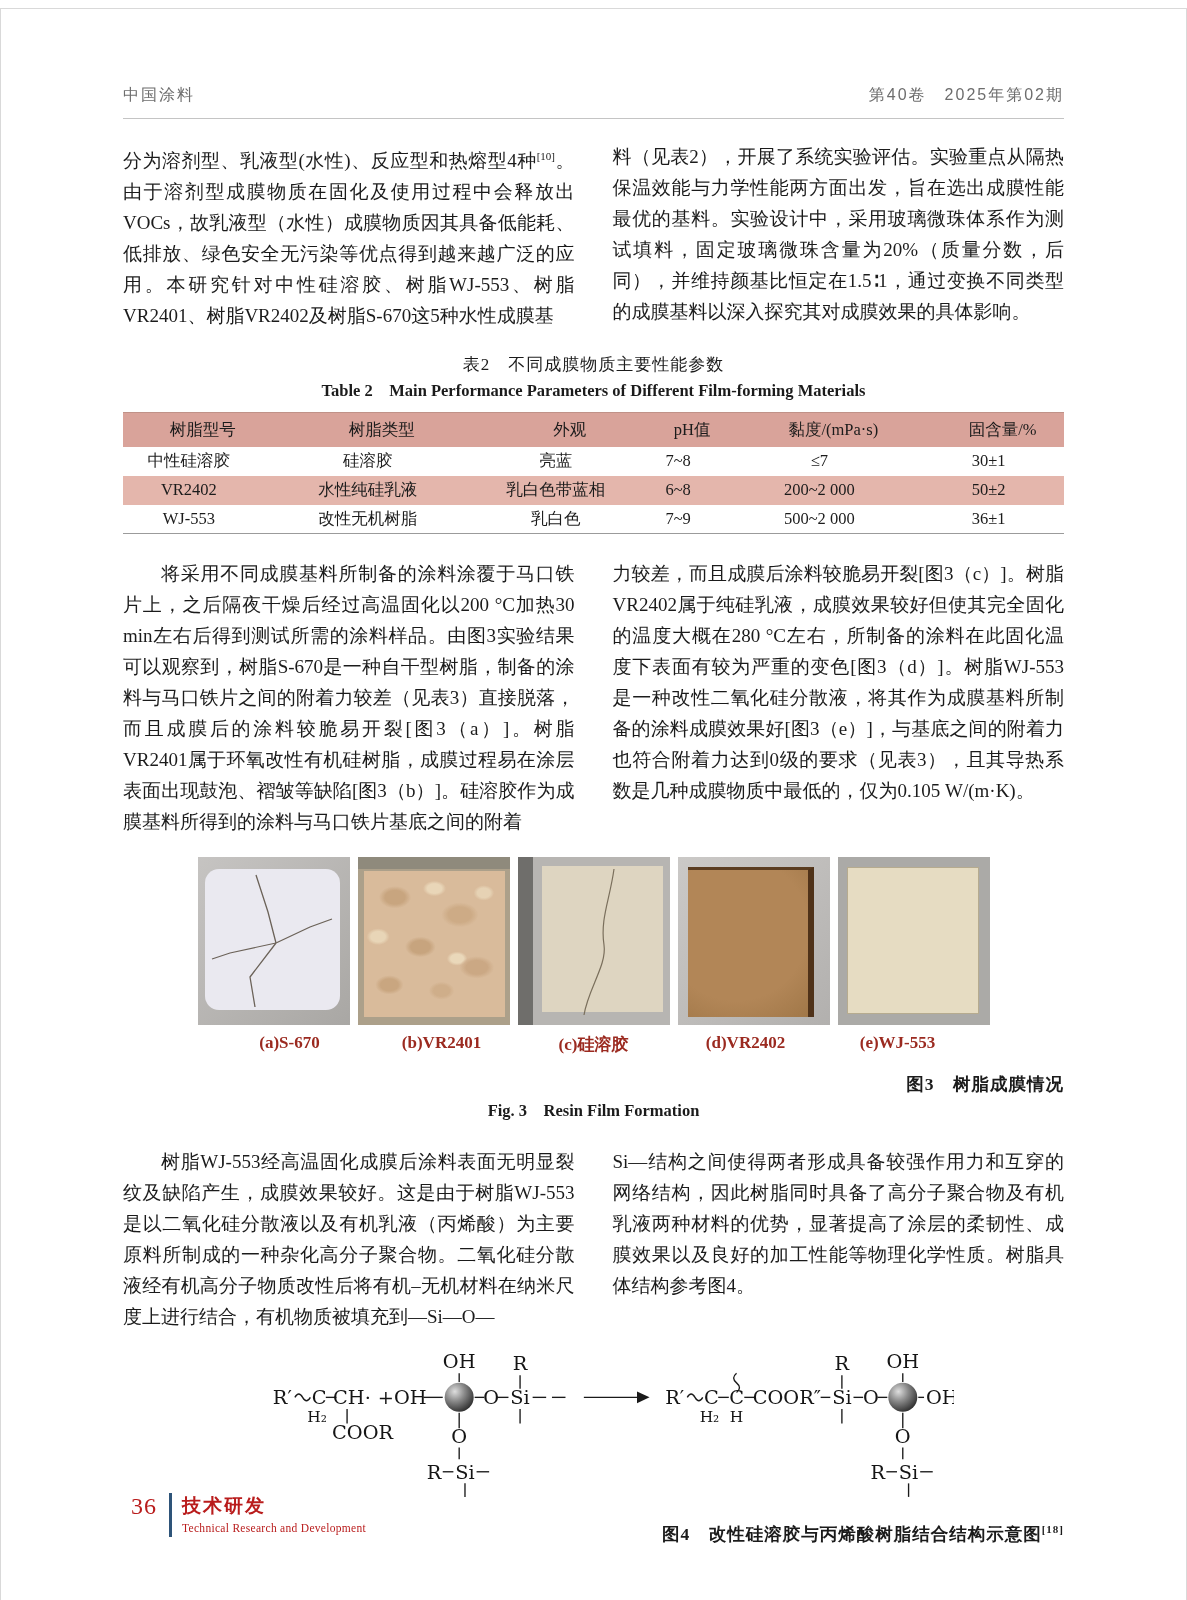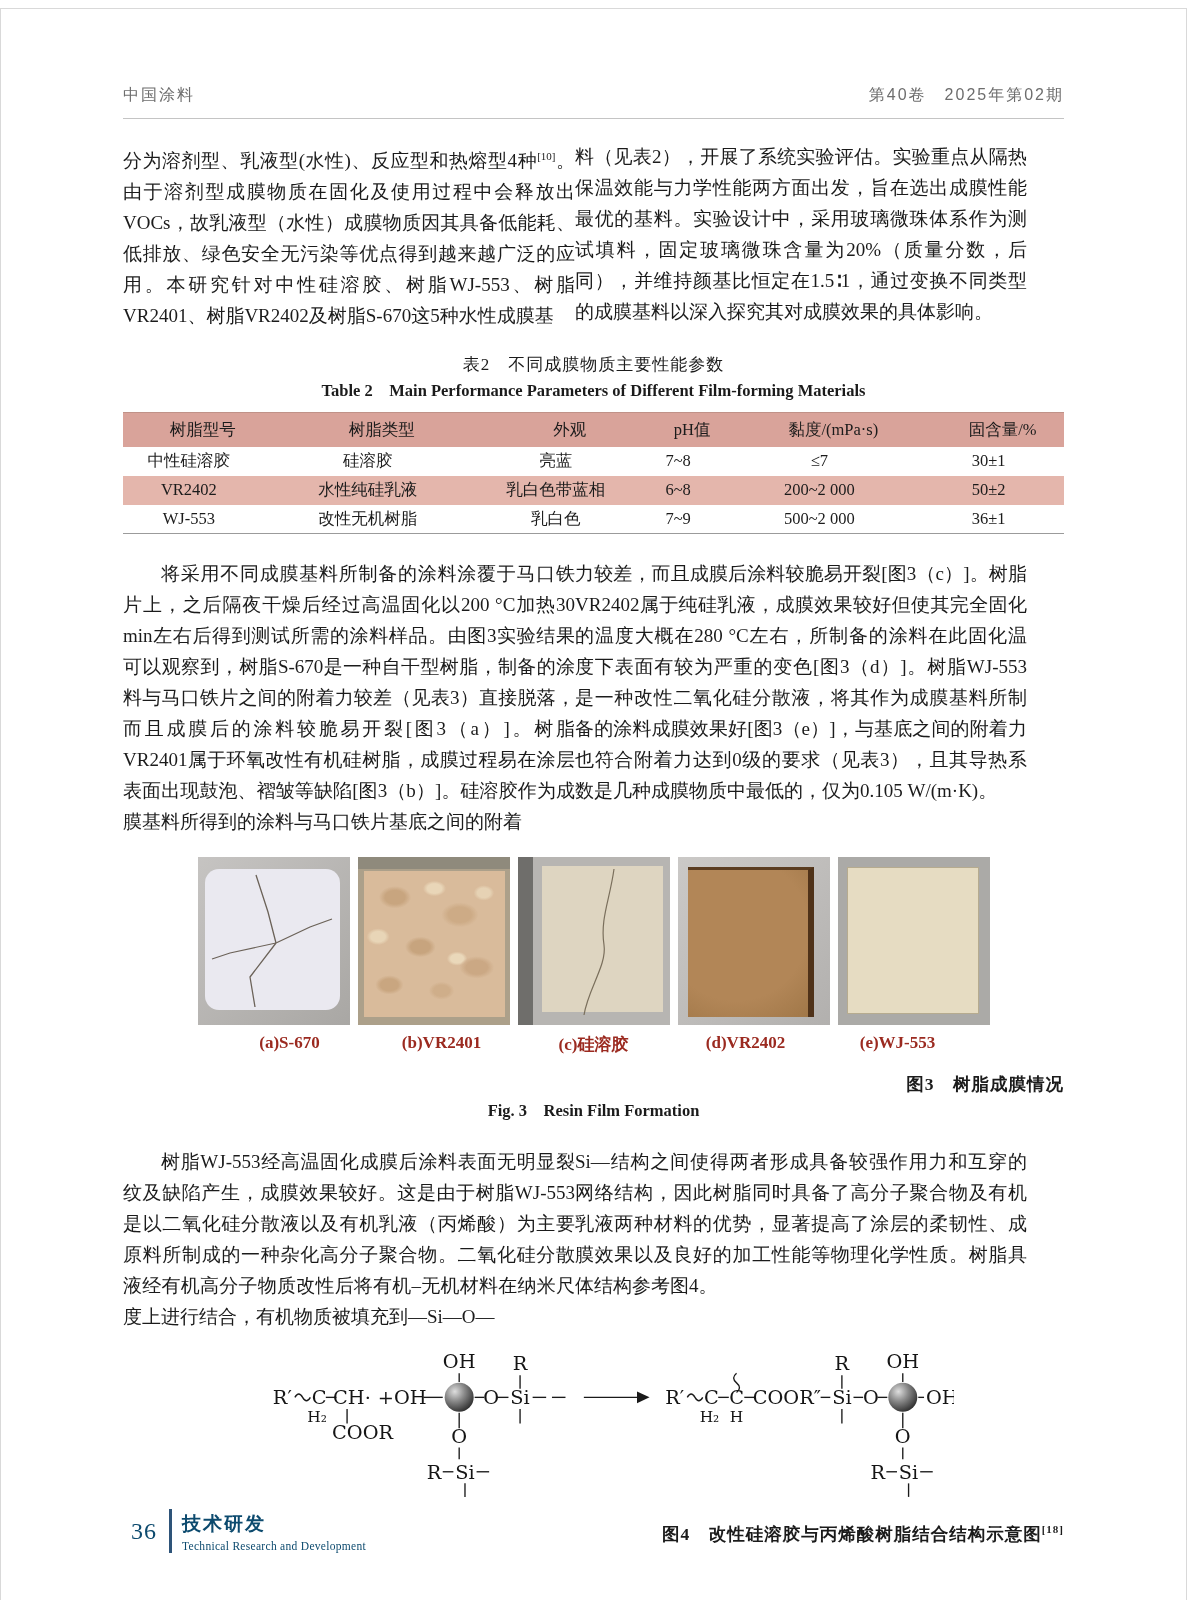--- a/index.html
+++ b/index.html
@@ -8,21 +8,21 @@
           border:1px solid #d9d9d9; overflow:hidden; }
   .content { padding:0 122px; }
 
   
   .pg-header { display:flex; justify-content:space-between; align-items:flex-end;
                margin:0 122px; padding-top:76px; padding-bottom:12px;
                border-bottom:1px solid #c4c4c4; font-family:"Liberation Sans","DejaVu Sans",sans-serif;
                font-size:16px; color:#6d6d6d; letter-spacing:2px; }
 
   
-  .two-col { display:flex; }
+  .two-col { display:flex; gap:38px; }
   .col { width:452px; font-size:19px; line-height:31px; text-align:justify; }
   .col.indent { text-indent:2em; }
   sup { font-size:11px; }
   .mt1 { margin-top:24px; }
   .mt2 { margin-top:22px; }
 
   
   .tbl-title-zh { margin-top:22px; text-align:center; font-size:17px; font-weight:normal; letter-spacing:1px; }
   .tbl-title-en { margin-top:4px; text-align:center; font-size:16.5px; font-weight:bold; }
   table.perf { width:100%; margin-top:10px; border-collapse:collapse; font-size:16.5px; }
@@ -68,22 +68,22 @@
   .fig-cap-en { margin-top:4px; text-align:center; font-weight:bold; font-size:16.5px; }
 
   
   .chem-wrap { margin-top:10px; text-align:center; }
   .chem-wrap svg { width:720px; height:160px; }
   .chem-wrap text { font-family:"DejaVu Serif","Liberation Serif",serif; font-size:20px; fill:#151515; }
   .chem-wrap text.sub { font-size:16px; }
   .chem-wrap line, .chem-wrap path.bond { stroke:#1a1a1a; stroke-width:1.4; fill:none; }
 
   
-  .pg-footer { position:absolute; left:130px; bottom:54px; display:flex; align-items:center;
-               color:#0c4a6e; }
+  .pg-footer { position:absolute; left:130px; bottom:70px; display:flex; align-items:flex-start;
+               color:#b91c1c; }
   .pg-footer .num { font-size:24px; letter-spacing:1px; }
   .pg-footer .bar { width:3px; height:44px; background:#2e5479; margin:0 10px 0 12px; }
   .pg-footer .sec-zh { font-size:19px; font-weight:bold; letter-spacing:2px; }
   .pg-footer .sec-en { font-size:11.5px; margin-top:3px; letter-spacing:0.3px; }
 </style>
 </head>
 <body>
 
 <div class="page">
 

